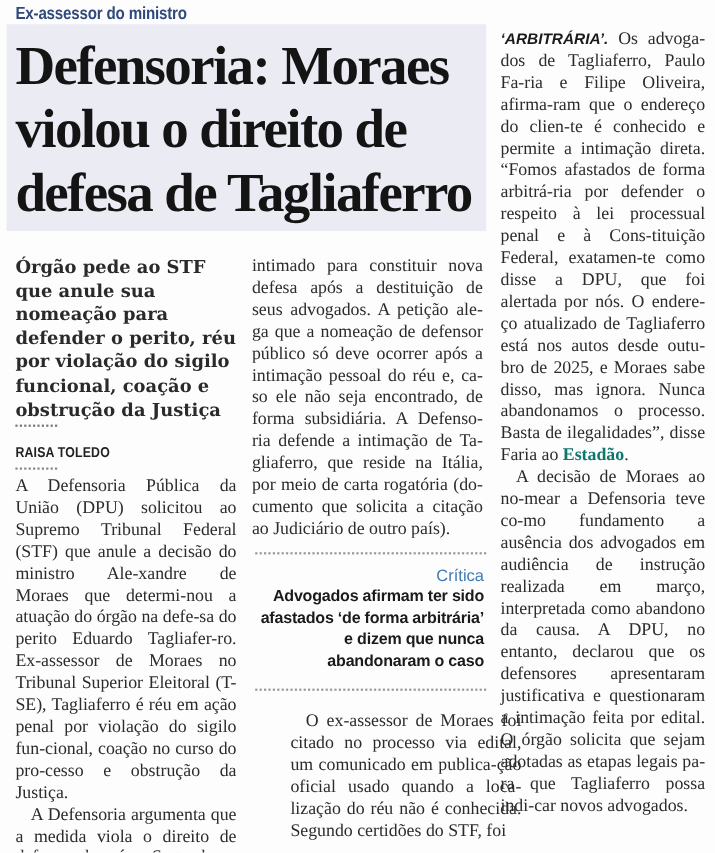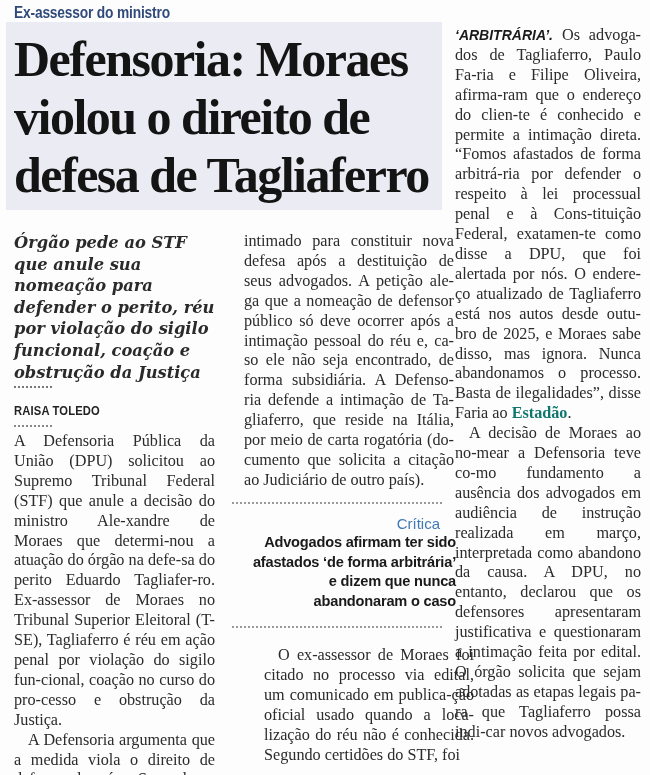--- a/index.html
+++ b/index.html
@@ -20,27 +20,27 @@
       position: absolute; left: 14px; top: 30px; width: 430px;
       font-family: "Liberation Serif", serif; font-weight: bold;
       font-size: 50px; line-height: 58px; color: #141414; letter-spacing: -1.5px;
     }
 
     .col { position: absolute; font-family: "Liberation Serif", serif; font-size: 16.2px; line-height: 19.9px; color: #2b2b2b; text-align: justify; hyphens: manual; }
     .col p { text-indent: 0; }
     .col p.indent { text-indent: 14px; }
 
     .col1 { left: 14px; top: 400px; width: 201px; }
-    .col2 { left: 244px; top: 232px; width: 210px; }
+    .col2 { left: 229px; top: 232px; width: 210px; }
     .col2b { left: 232px; top: 646px; width: 210px; margin-left: 32px; }
     .col3 { left: 455px; top: 6px; width: 186px; }
 
     .deck {
       position: absolute; left: 14px; top: 232px; width: 205px;
-      font-family: "DejaVu Serif", serif; font-style: italic; font-weight: bold;
+      font-family: "DejaVu Serif", serif; font-weight: bold;
       font-size: 16.3px; line-height: 21.6px; color: #2a2a2a;
     }
     .dots-short {
       position: absolute; left: 14px; top: 386px; width: 38px; height: 3px;
       border-top: 2px dotted #777;
     }
     .byline {
       position: absolute; left: 14px; top: 403px;
       font-family: "Liberation Sans", sans-serif; font-weight: bold; font-size: 13px;
       color: #222; letter-spacing: 0.2px; transform: scaleX(0.86); transform-origin: left top;
@@ -54,21 +54,21 @@
     .dotrule.b { top: 626px; }
 
     .box-label {
       position: absolute; left: 232px; top: 515px; width: 208px; text-align: right;
       font-family: "Liberation Sans", sans-serif; font-weight: normal; font-size: 15px;
       color: #3f7ab5;
     }
     .box-title {
       position: absolute; left: 232px; top: 533px; width: 208px; text-align: right;
       font-family: "Liberation Sans", sans-serif; font-weight: bold; font-size: 14.6px;
-      line-height: 19.5px; color: #1a1a1a; letter-spacing: -0.2px; margin-left: 16px;
+      line-height: 19.5px; color: #1a1a1a; letter-spacing: -0.2px;
     }
 
     .subhead { font-family: "Liberation Sans", sans-serif; font-weight: bold; color: #1a1a1a; font-size: 14px; font-style: italic; }
     .col3 .gap { height: 20px; }
     .bold { font-weight: bold; color: #0f766e; }
   </style>
 </head>
 <body>
 
 <div class="kicker">Ex-assessor do ministro</div>

